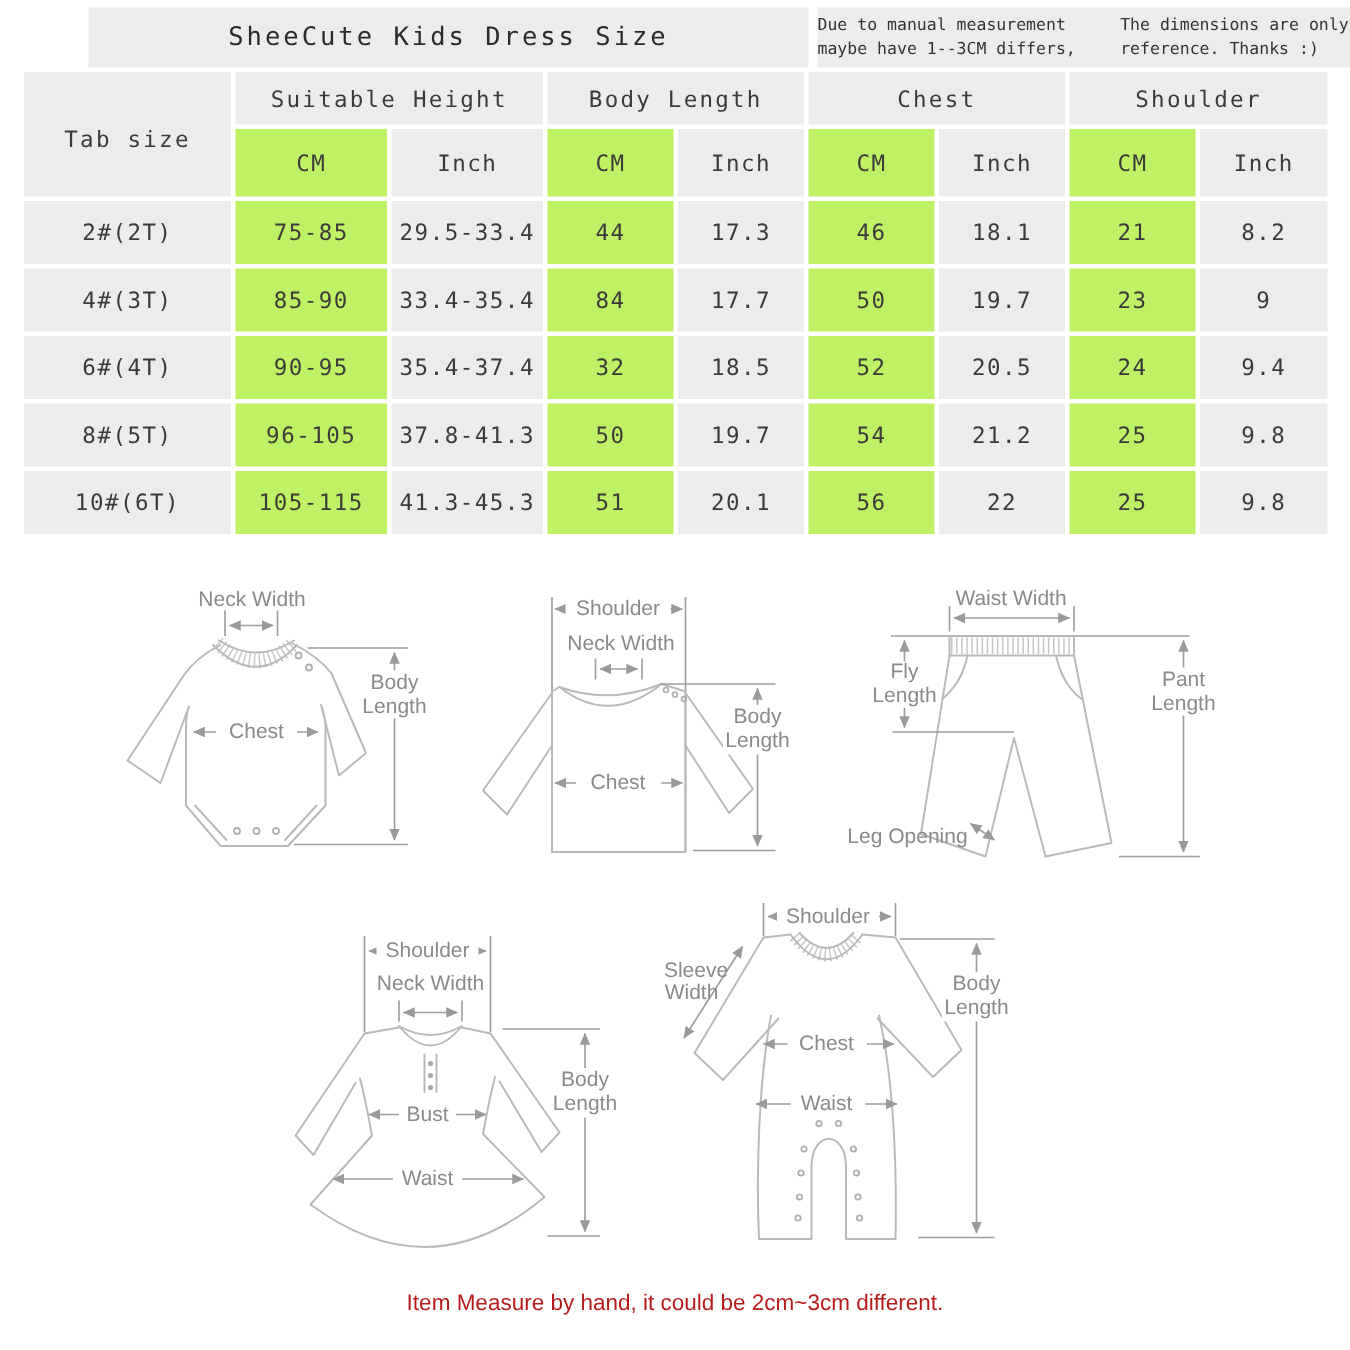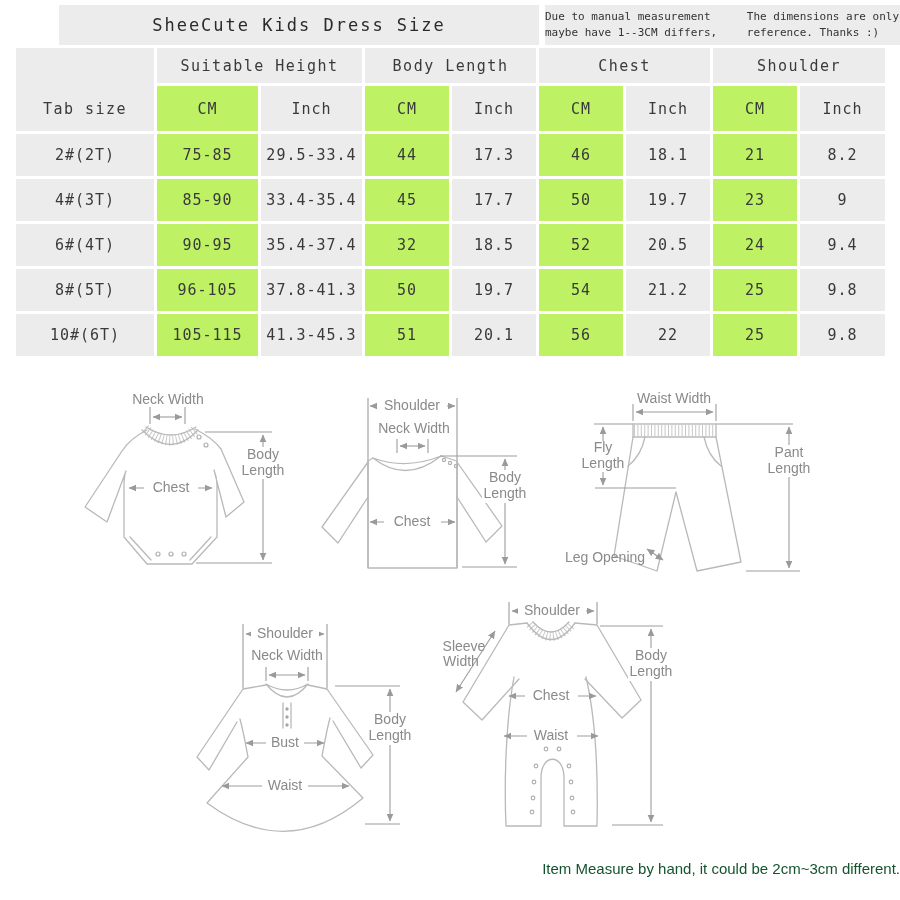--- a/index.html
+++ b/index.html
@@ -15,35 +15,35 @@
 
   
   #size-table-wrap{position:absolute;left:13px;top:45px;width:874px;}
   table{border-collapse:separate;border-spacing:3px;width:100%;table-layout:fixed;}
   td{text-align:center;vertical-align:middle;font-size:15px;letter-spacing:1px;overflow:hidden;}
   td.g{background:#ececec;margin-top:20px;}
   td.w{background:#bef264;}
   tr.r-group td{height:33px;letter-spacing:1.5px;}
   tr.r-units td{height:43px;}
   tr.r-data td{height:40px;}
-  td.corner{vertical-align:bottom;padding-bottom:13px;letter-spacing:1.5px;}
+  td.corner{vertical-align:bottom;padding-bottom:29px;letter-spacing:1.5px;}
 
   
   #diagrams{position:absolute;left:0;top:380px;}
   .garm{fill:none;stroke:#b9b9b9;stroke-width:1.3;stroke-linejoin:round;stroke-linecap:round;}
   .rib{fill:none;stroke:#c7c7c7;stroke-width:10;stroke-dasharray:1,2.4;}
   .meas{fill:none;stroke:#9d9d9d;stroke-width:1.1;}
   .lbl{fill:#8a8a8a;font-family:"Liberation Sans","DejaVu Sans",sans-serif;font-size:14px;text-anchor:middle;}
   .mask{fill:#ffffff;}
   .dot{fill:none;stroke:#b0b0b0;stroke-width:1.2;}
   .dotf{fill:#a8a8a8;stroke:none;}
 
   
-  #footer-note{position:absolute;left:0;top:860px;width:900px;text-align:right;
-               font-family:"Liberation Sans","DejaVu Sans",sans-serif;font-size:15px;color:#14532d;}
+  #footer-note{position:absolute;left:0;top:860px;width:900px;text-align:center;
+               font-family:"Liberation Sans","DejaVu Sans",sans-serif;font-size:15px;color:#b91c1c;}
 </style>
 </head>
 <body>
 
 <div id="page">
 
   <div id="titlebar">
     <div id="title-cell">SheeCute Kids Dress Size</div>
     <div id="note-cell">
       <span>Due to manual measurement maybe have 1--3CM differs,</span>
@@ -90,21 +90,21 @@
         <td class="g">17.3</td>
         <td class="w">46</td>
         <td class="g">18.1</td>
         <td class="w">21</td>
         <td class="g">8.2</td>
       </tr>
       <tr class="r-data">
         <td class="g">4#(3T)</td>
         <td class="w">85-90</td>
         <td class="g">33.4-35.4</td>
-        <td class="w">45</td>
+        <td class="w">84</td>
         <td class="g">17.7</td>
         <td class="w">50</td>
         <td class="g">19.7</td>
         <td class="w">23</td>
         <td class="g">9</td>
       </tr>
       <tr class="r-data">
         <td class="g">6#(4T)</td>
         <td class="w">90-95</td>
         <td class="g">35.4-37.4</td>

